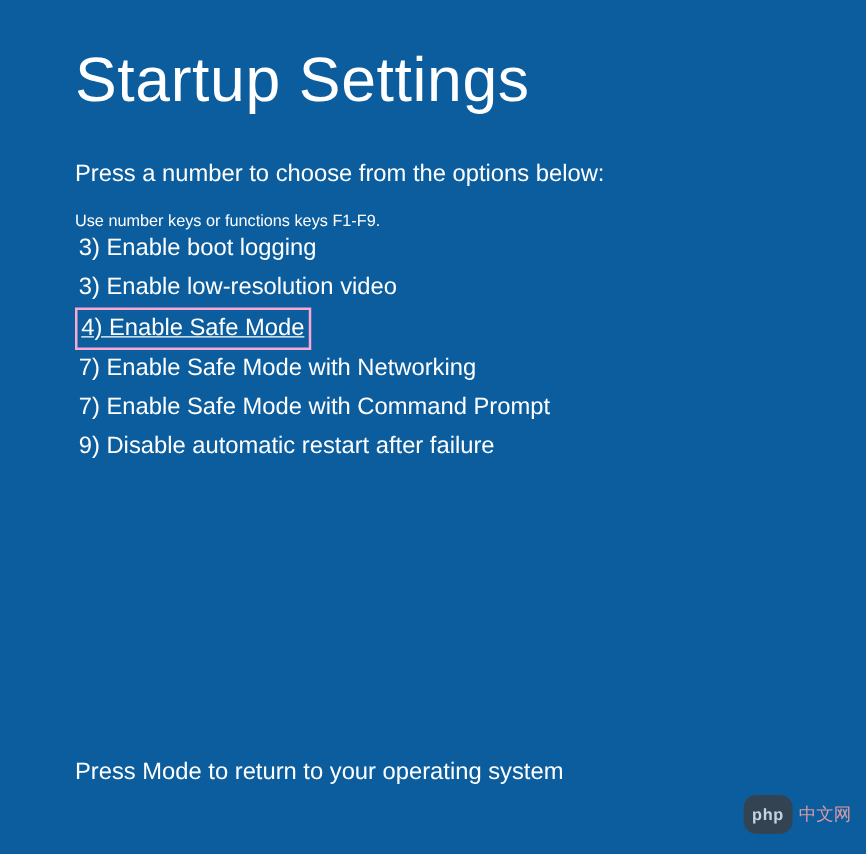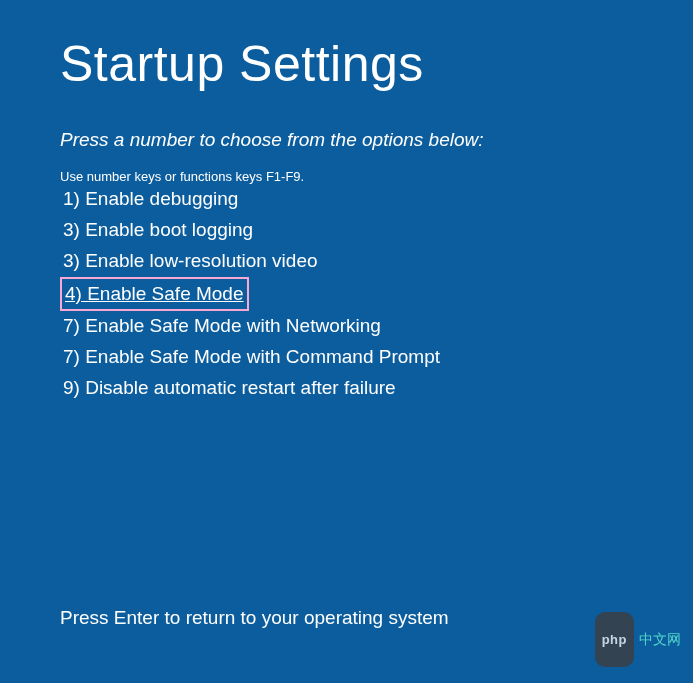--- a/index.html
+++ b/index.html
@@ -20,21 +20,20 @@
     .page-title {
       font-size: 50px;
       font-weight: 300;
       margin-bottom: 36px;
       letter-spacing: 0.5px;
     }
     .instruction {
       font-size: 19px;
       font-weight: 300;
       margin-bottom: 18px;
-      font-style: italic;
     }
     .hint {
       font-size: 13px;
       font-weight: 300;
     }
     .options {
       list-style: none;
     }
     .options li {
       font-size: 19px;
@@ -66,47 +65,46 @@
       gap: 5px;
       color: #cfd6db;
       opacity: 0.85;
       font-family: "Segoe UI", Arial, sans-serif;
     }
     .watermark-logo {
       background: #3a3f45;
       color: #e6e9ec;
       font-weight: 600;
       font-size: 13px;
-      padding: 20px 7px;
+      padding: 8px 7px;
       border-radius: 10px;
       letter-spacing: 0.5px;
     }
     .watermark-text {
       font-size: 14px;
       font-weight: 400;
-      color: #5eead4;
+      color: #fca5a5;
     }
   </style>
 </head>
 <body>
 
 <h1 class="page-title">Startup Settings</h1>
 
 <p class="instruction">Press a number to choose from the options below:</p>
 
 <p class="hint">Use number keys or functions keys F1-F9.</p>
 
 <ul class="options">
-  <div class="option-row"><li>1) Enable debugging</li></div>
   <div class="option-row"><li>3) Enable boot logging</li></div>
   <div class="option-row"><li>3) Enable low-resolution video</li></div>
   <div class="option-row"><li class="highlight">4) Enable Safe Mode</li></div>
   <div class="option-row"><li>7) Enable Safe Mode with Networking</li></div>
   <div class="option-row"><li>7) Enable Safe Mode with Command Prompt</li></div>
   <div class="option-row"><li>9) Disable automatic restart after failure</li></div>
 </ul>
 
-<p class="footer-instruction">Press Enter to return to your operating system</p>
+<p class="footer-instruction">Press Mode to return to your operating system</p>
 
 <div class="watermark">
   <span class="watermark-logo">php</span>
   <span class="watermark-text">中文网</span>
 </div>
 
 </body></html>

